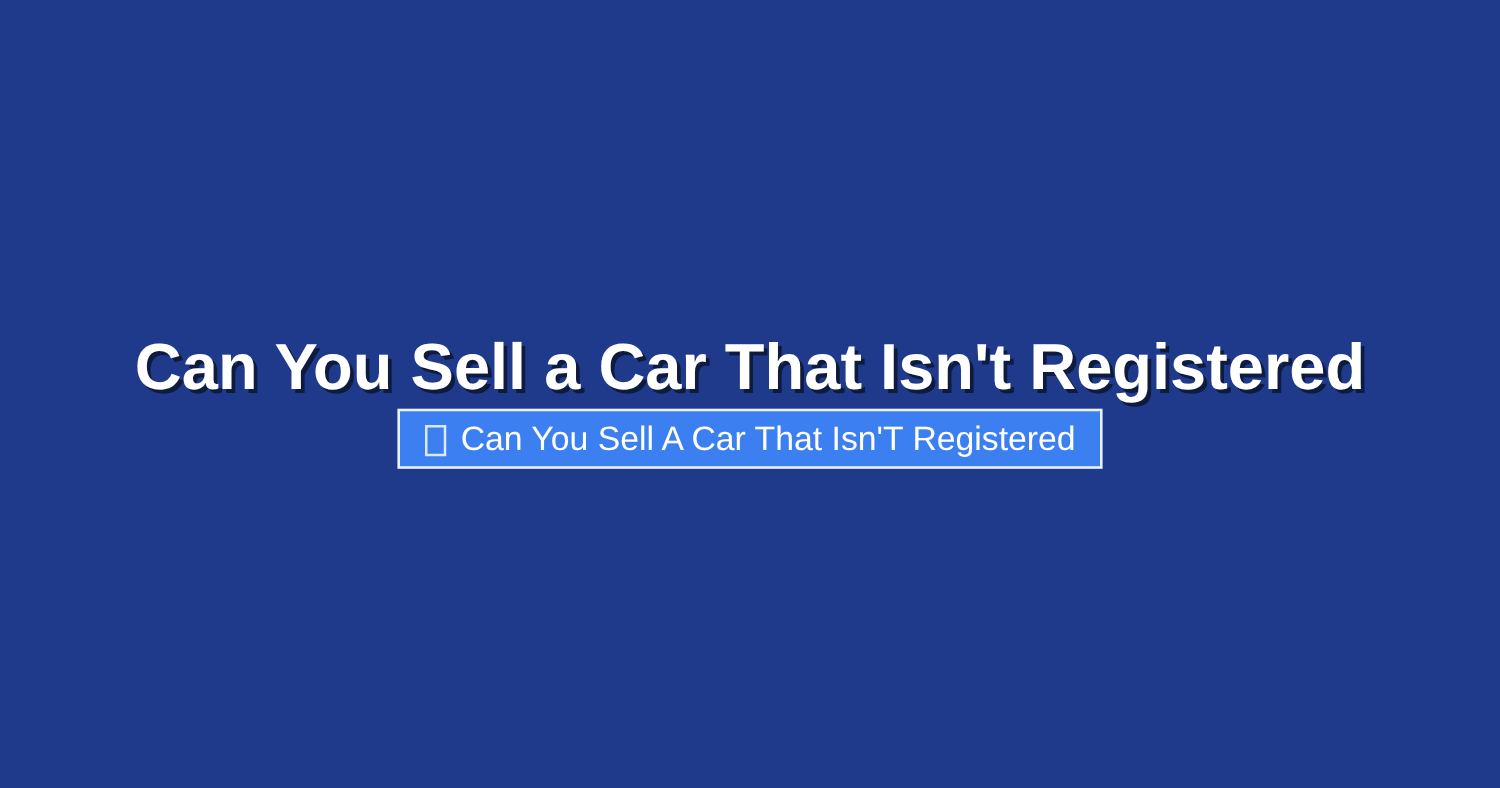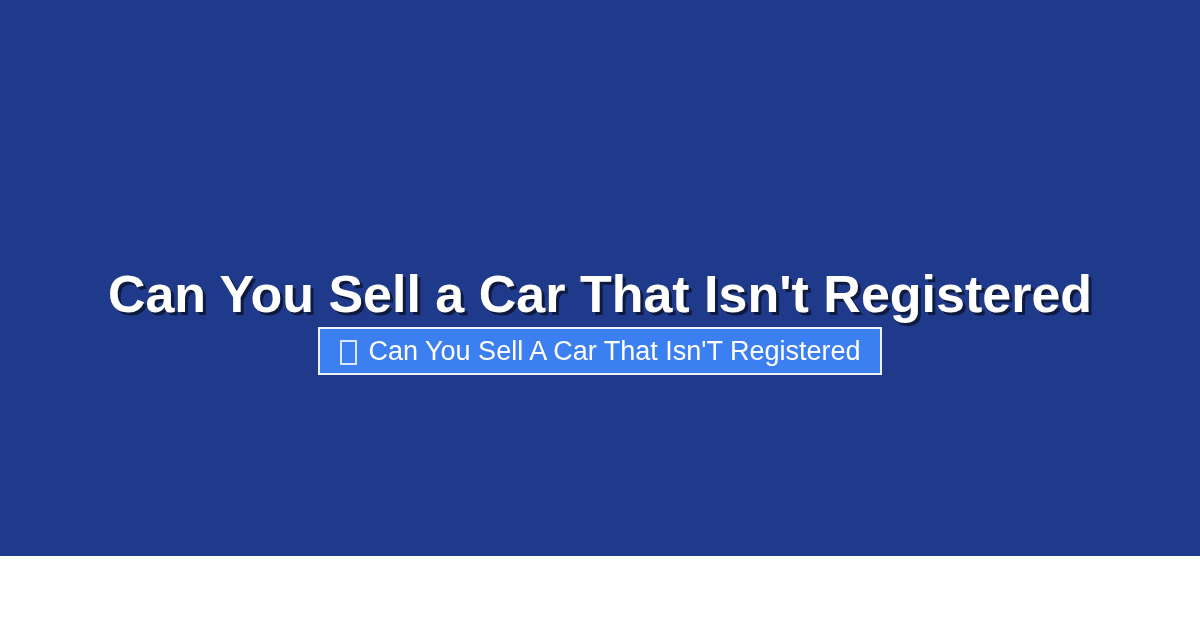--- a/index.html
+++ b/index.html
@@ -10,21 +10,21 @@
   body {
     width: 1200px;
     height: 630px;
     overflow: hidden;
     font-family: "Liberation Sans", sans-serif;
   }
 
   #og-card {
     position: relative;
     width: 1200px;
-    height: 556px;
+    height: 630px;
     background: #1F3A8A;
     display: flex;
     flex-direction: column;
     align-items: center;
     justify-content: flex-start;
     box-sizing: border-box;
   }
 
   #headline {
     position: absolute;

